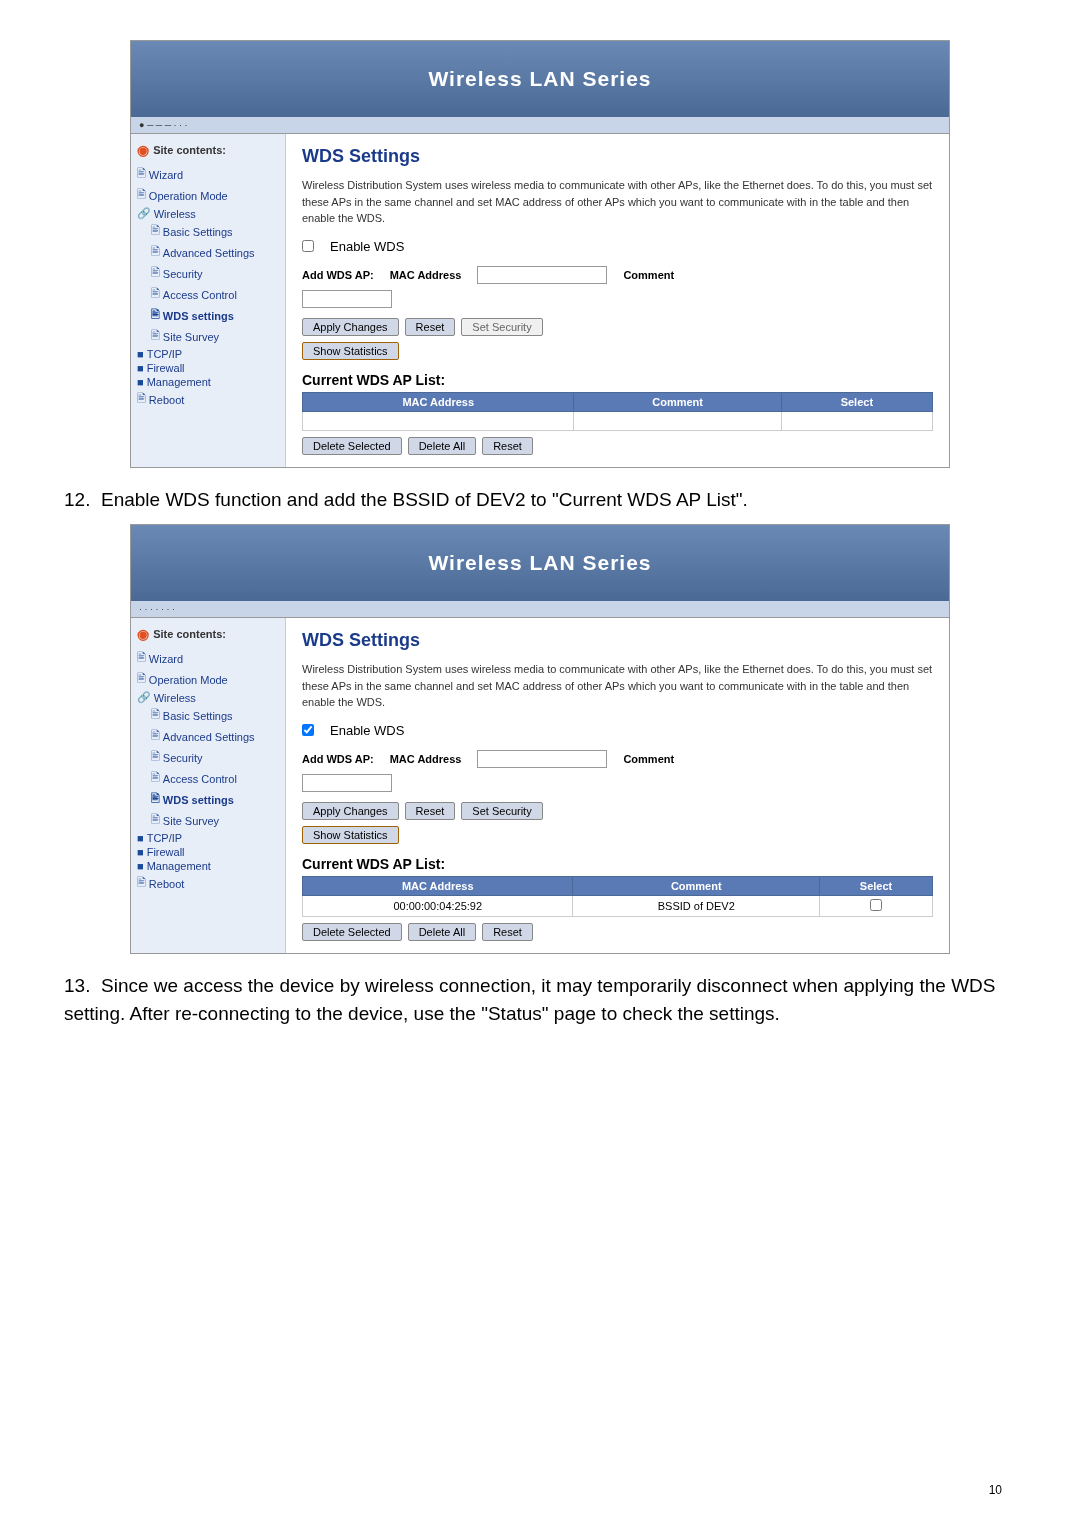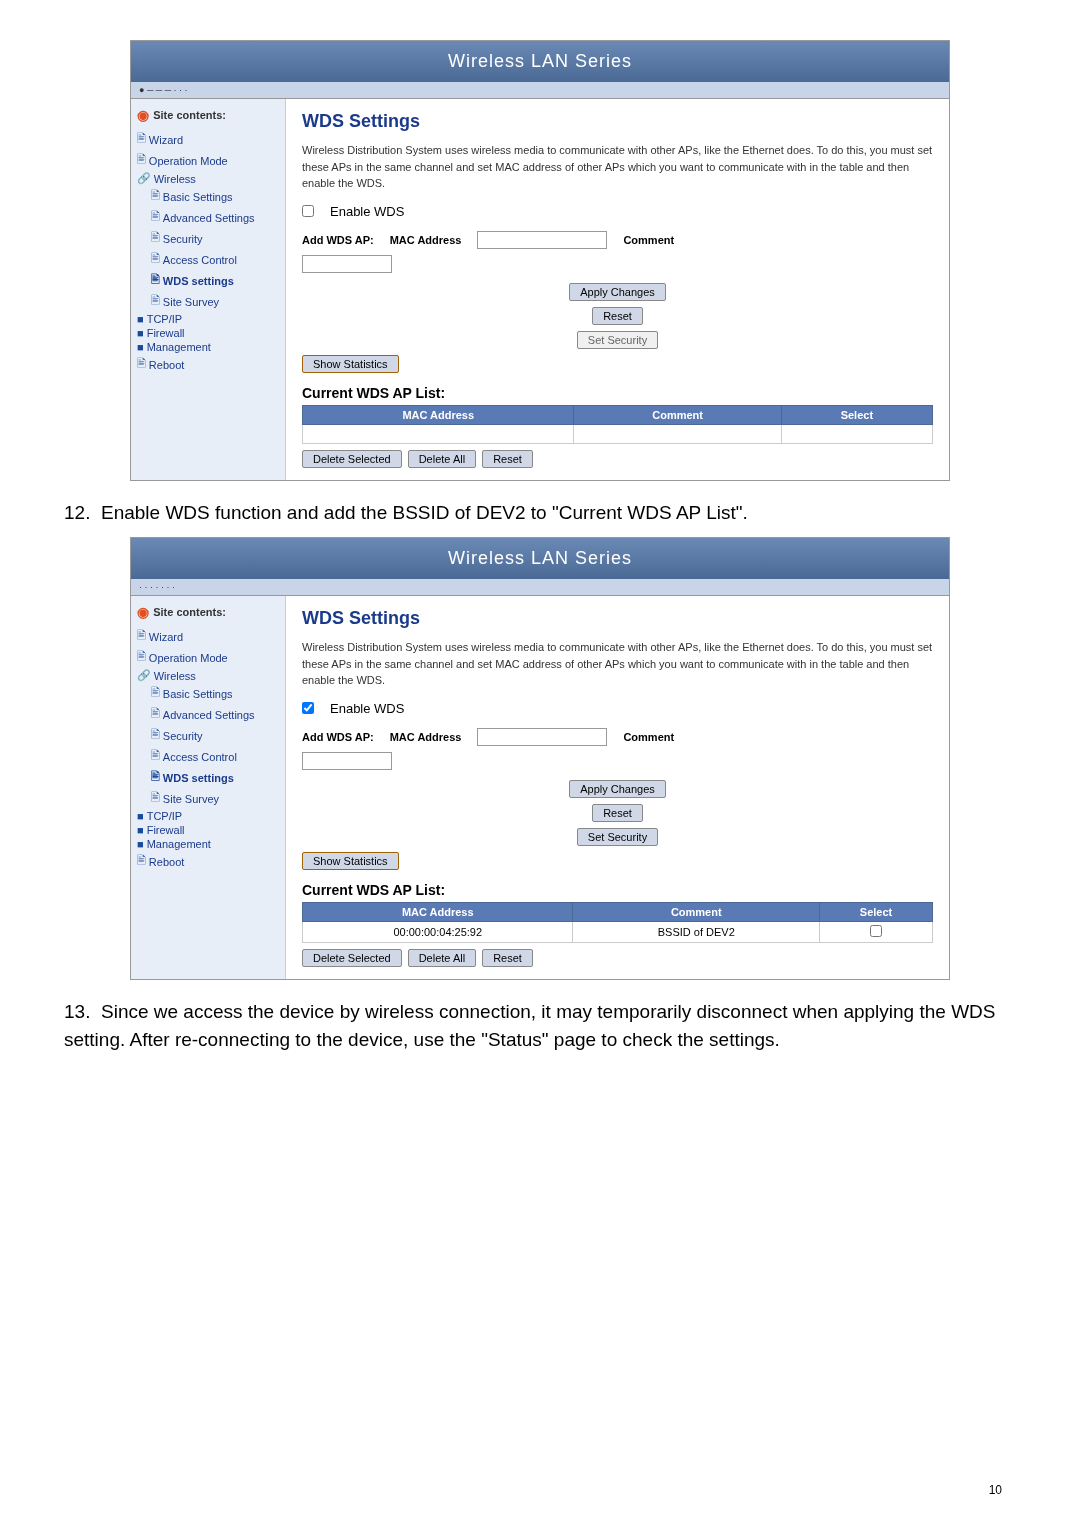--- a/index.html
+++ b/index.html
@@ -19,23 +19,23 @@
       margin-bottom: 18px;
       width: 820px;
       margin-left: auto;
       margin-right: auto;
     }
 
     .panel-header {
       background: linear-gradient(to bottom, #6a8ab5, #4a6a95);
       color: #fff;
       text-align: center;
-      font-size: 18px;
-      font-weight: normal;
-      padding: 10px 0;
+      font-size: 21px;
+      font-weight: bold;
+      padding: 26px 0;
       letter-spacing: 1px;
     }
 
     .panel-toolbar {
       background: #c8d4e8;
       padding: 3px 8px;
       display: flex;
       align-items: center;
       gap: 6px;
       font-size: 10px;
@@ -144,21 +144,20 @@
       height: 18px;
       width: 90px;
       font-size: 11px;
     }
 
     .buttons-row {
       display: flex;
       align-items: center;
       gap: 6px;
       margin-bottom: 6px;
-      flex-direction: column;
     }
 
     .btn {
       background: #d0d8e8;
       border: 1px solid #888;
       padding: 2px 10px;
       font-size: 11px;
       cursor: pointer;
       border-radius: 2px;
     }

